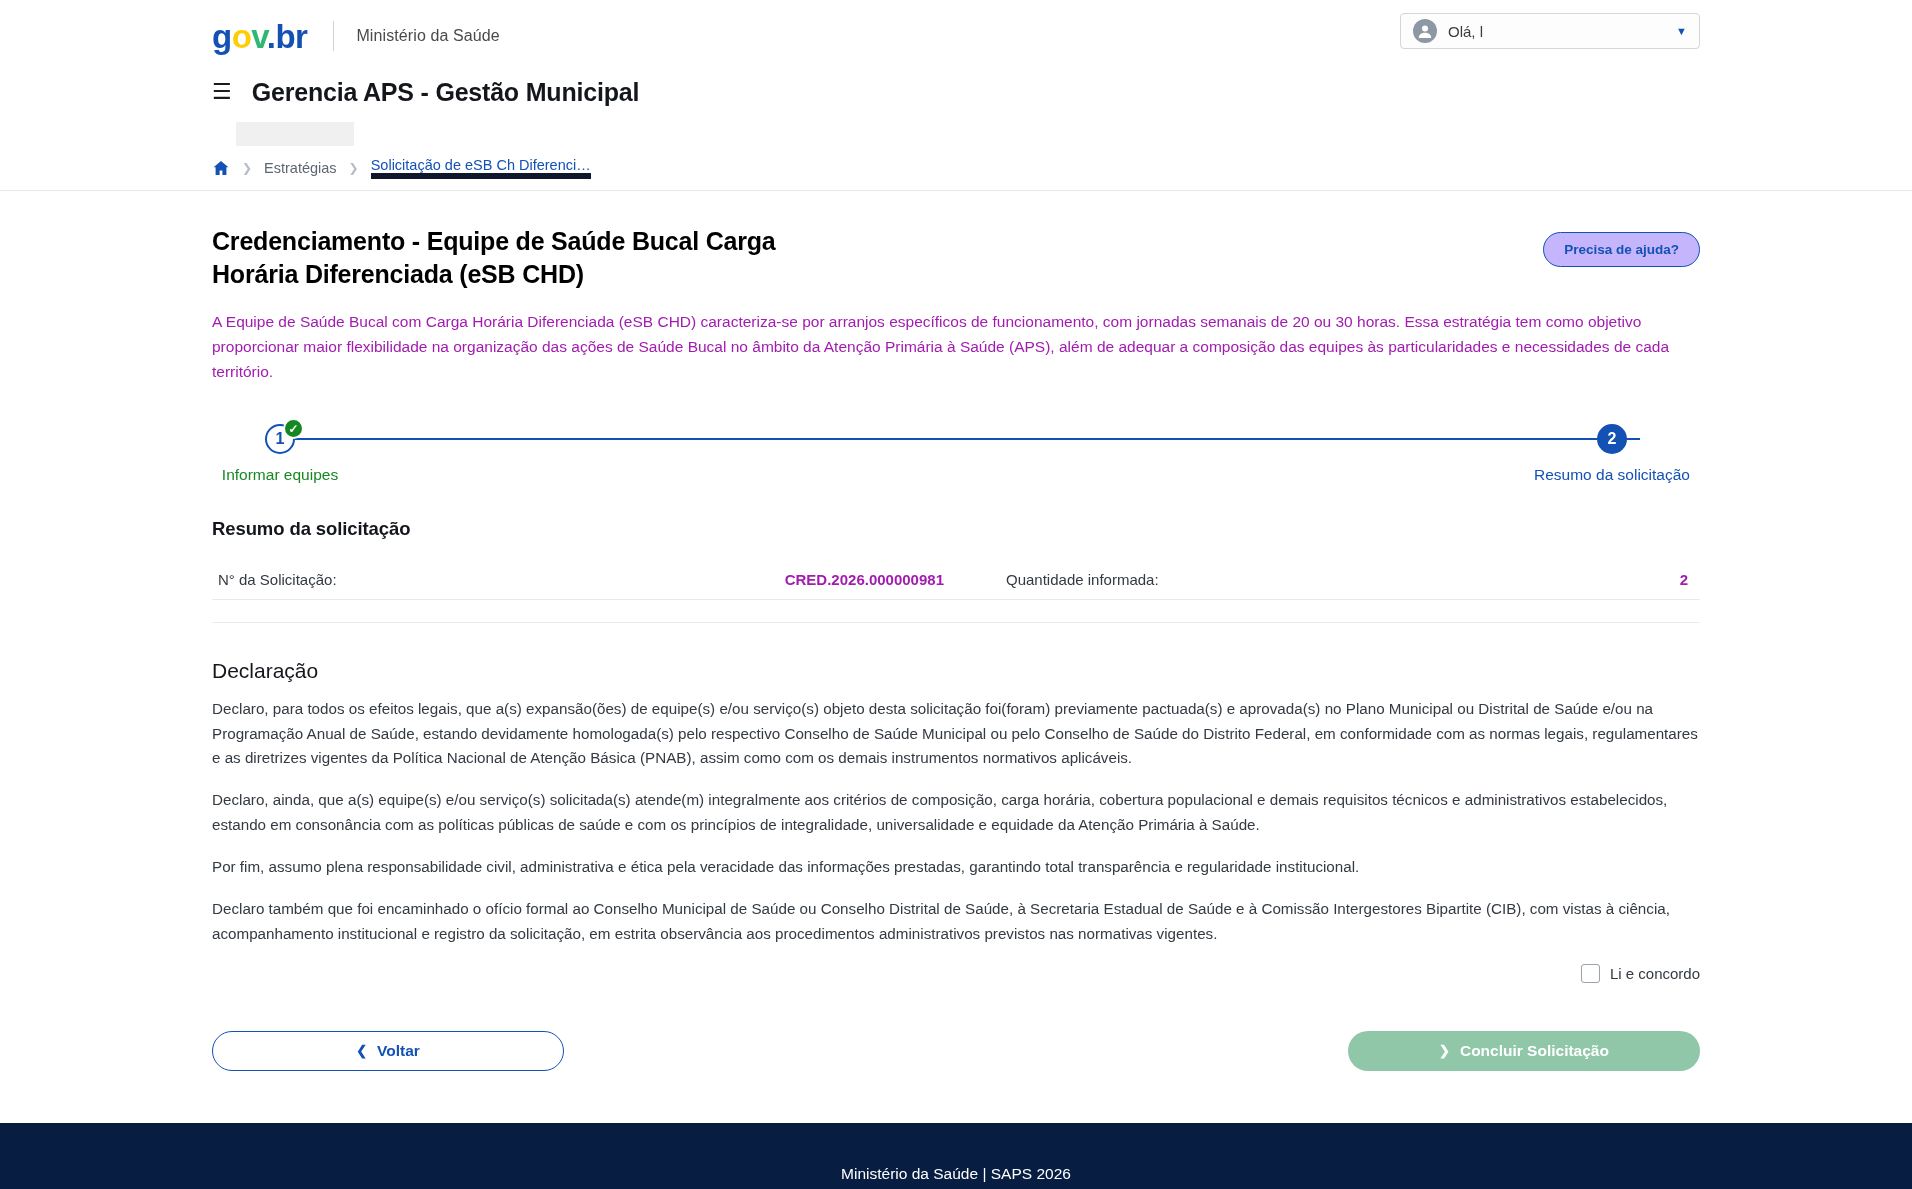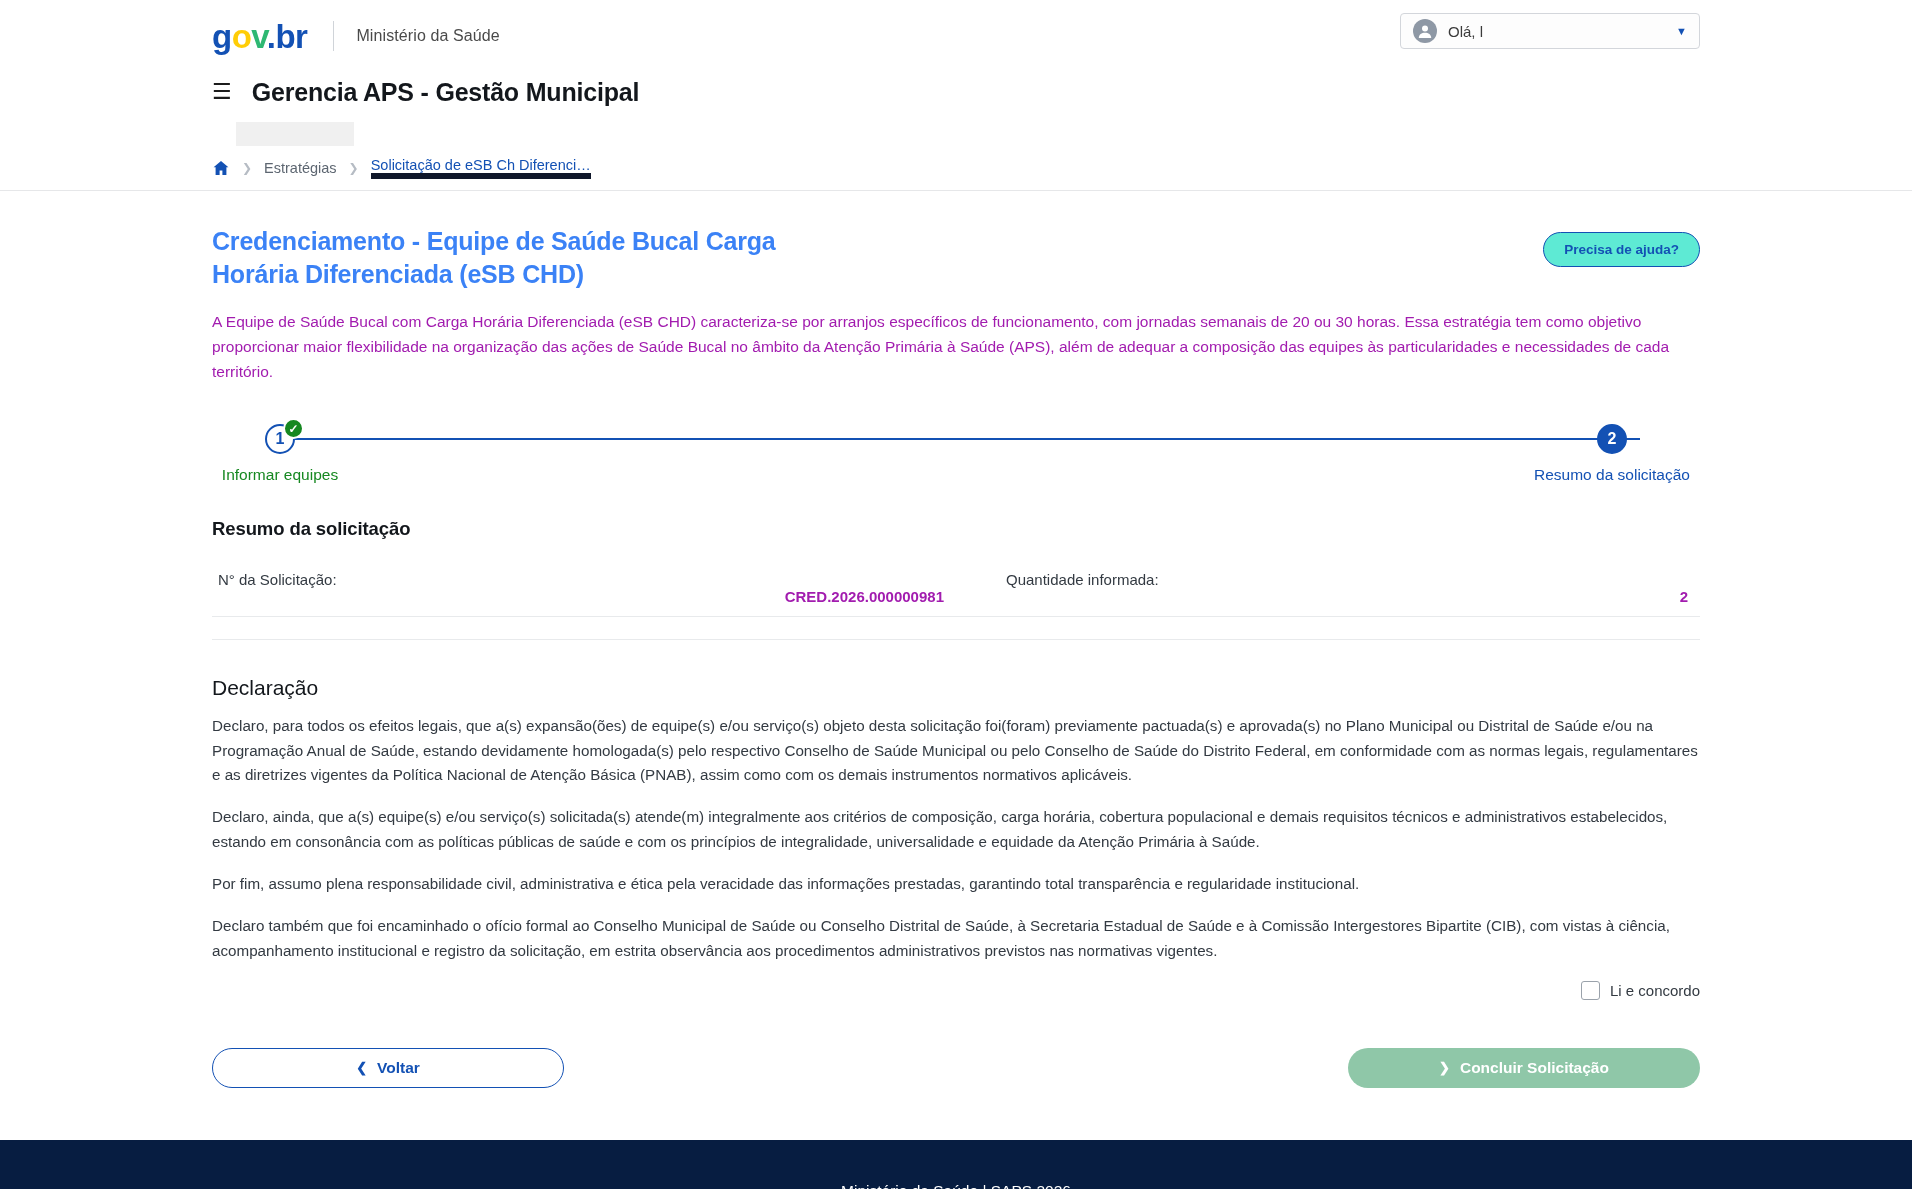--- a/index.html
+++ b/index.html
@@ -89,24 +89,24 @@
   
   .main {
     padding: 0 212px;
   }
   .head-row {
     display: flex; align-items: flex-start; justify-content: space-between;
     padding-top: 34px;
   }
   h1.page-title {
     font-size: 25px; line-height: 1.32; font-weight: bold;
-    color: #3b82f6; margin: 0; max-width: 640px; letter-spacing: -0.2px;
+    color: #000000; margin: 0; max-width: 640px; letter-spacing: -0.2px;
   }
   .help-btn {
-    border: 1px solid #1351b4; color: #1351b4; background: #5eead4;
+    border: 1px solid #1351b4; color: #1351b4; background: #c4b5fd;
     border-radius: 18px; font-size: 13.5px; font-weight: bold;
     padding: 9px 20px; cursor: pointer; white-space: nowrap;
     margin-top: 7px;
   }
   .intro {
     margin: 18px 0 0 0; font-size: 15.5px; line-height: 1.62;
     color: #a21caf; max-width: 1482px;
   }
 
   
@@ -149,21 +149,21 @@
   
   h2.section-title {
     font-size: 18.5px; font-weight: bold; color: #13171c;
     margin: 28px 0 0 0; letter-spacing: -0.1px;
   }
   .summary-table { margin-top: 20px; }
   .summary-row {
     display: flex; border-bottom: 1px solid #e8eaec;
     padding: 11px 0;
   }
-  .cell { display: flex; width: 50%; font-size: 15px; flex-direction: column; }
+  .cell { display: flex; width: 50%; font-size: 15px; }
   .cell .k { color: #333a42; padding-left: 6px; width: 53%; }
   .cell .v { color: #a21caf; font-weight: bold; text-align: right; flex: 1; padding-right: 12px; }
   .cell.right .k { padding-left: 50px; }
 
   
   h2.decl-title {
     font-size: 21px; font-weight: normal; color: #13171c;
     margin: 36px 0 14px 0;
   }
   .decl-p {

